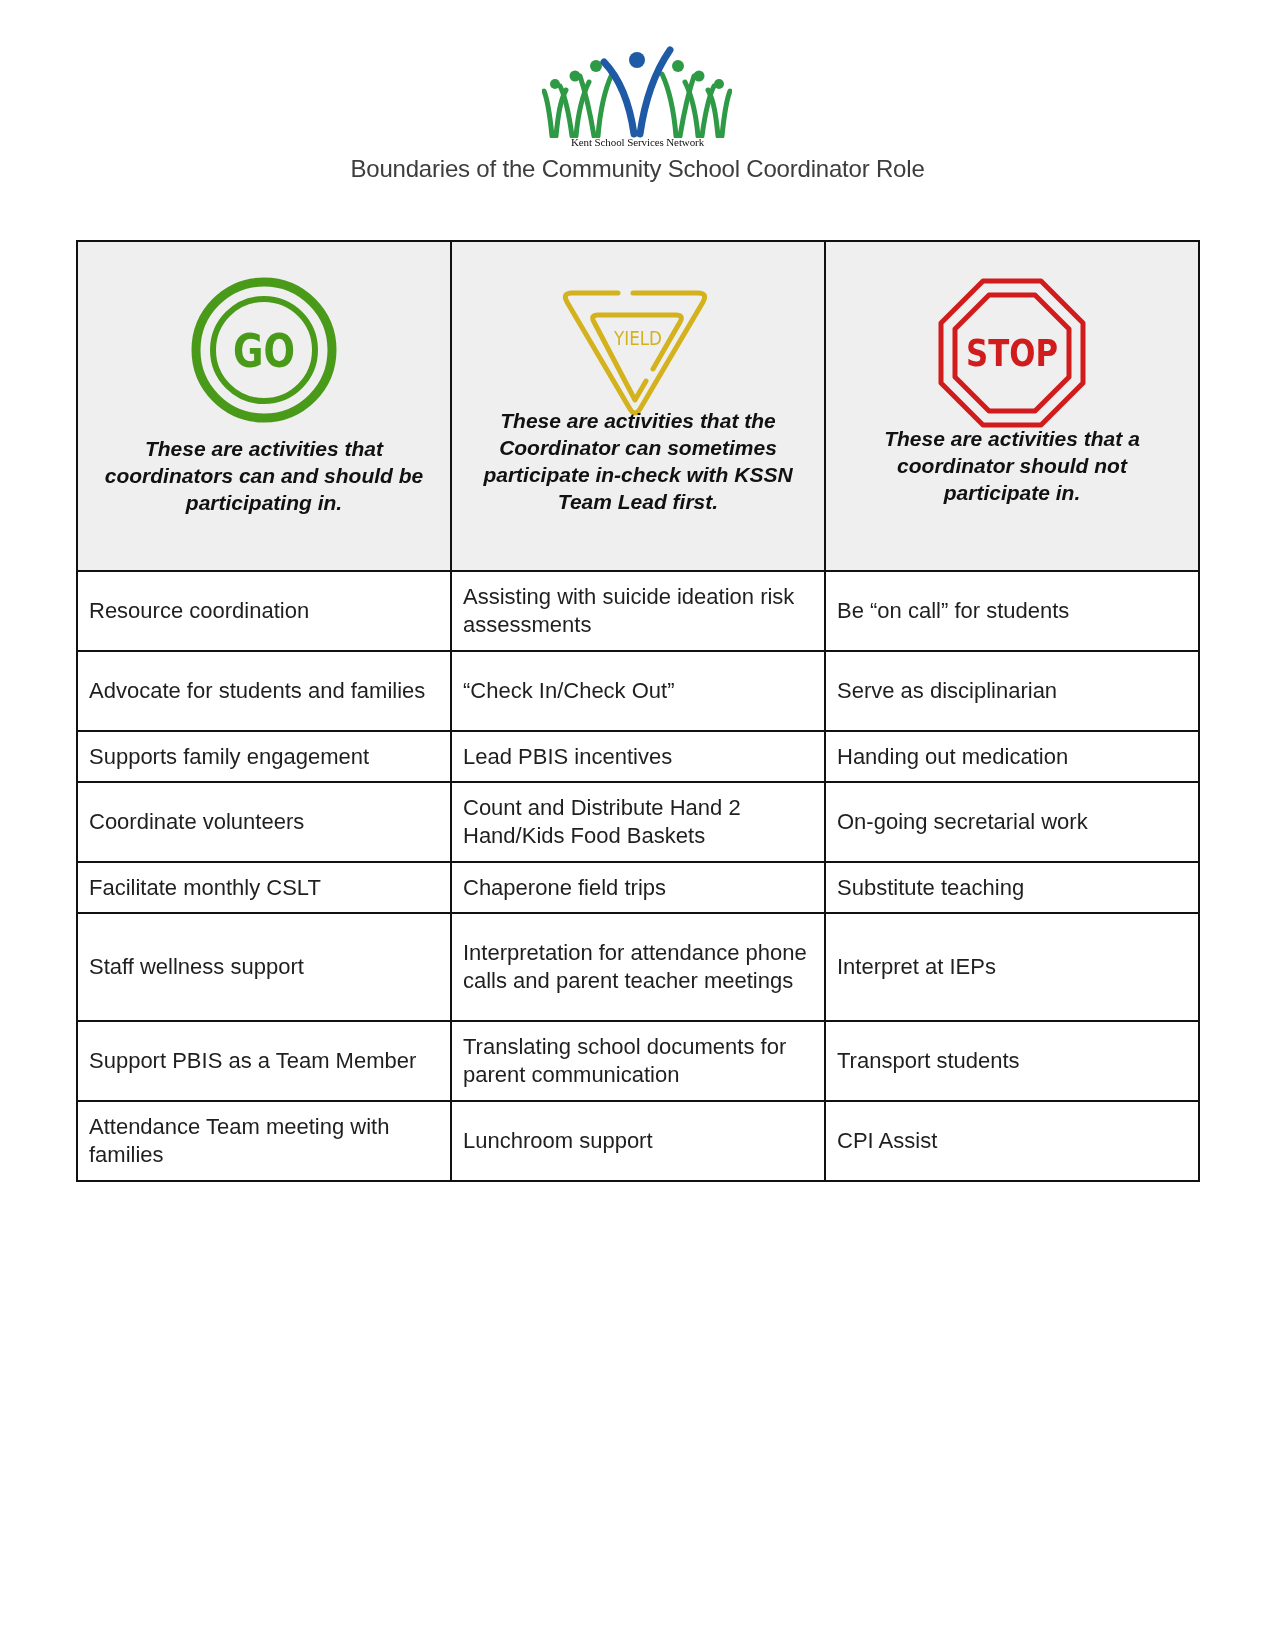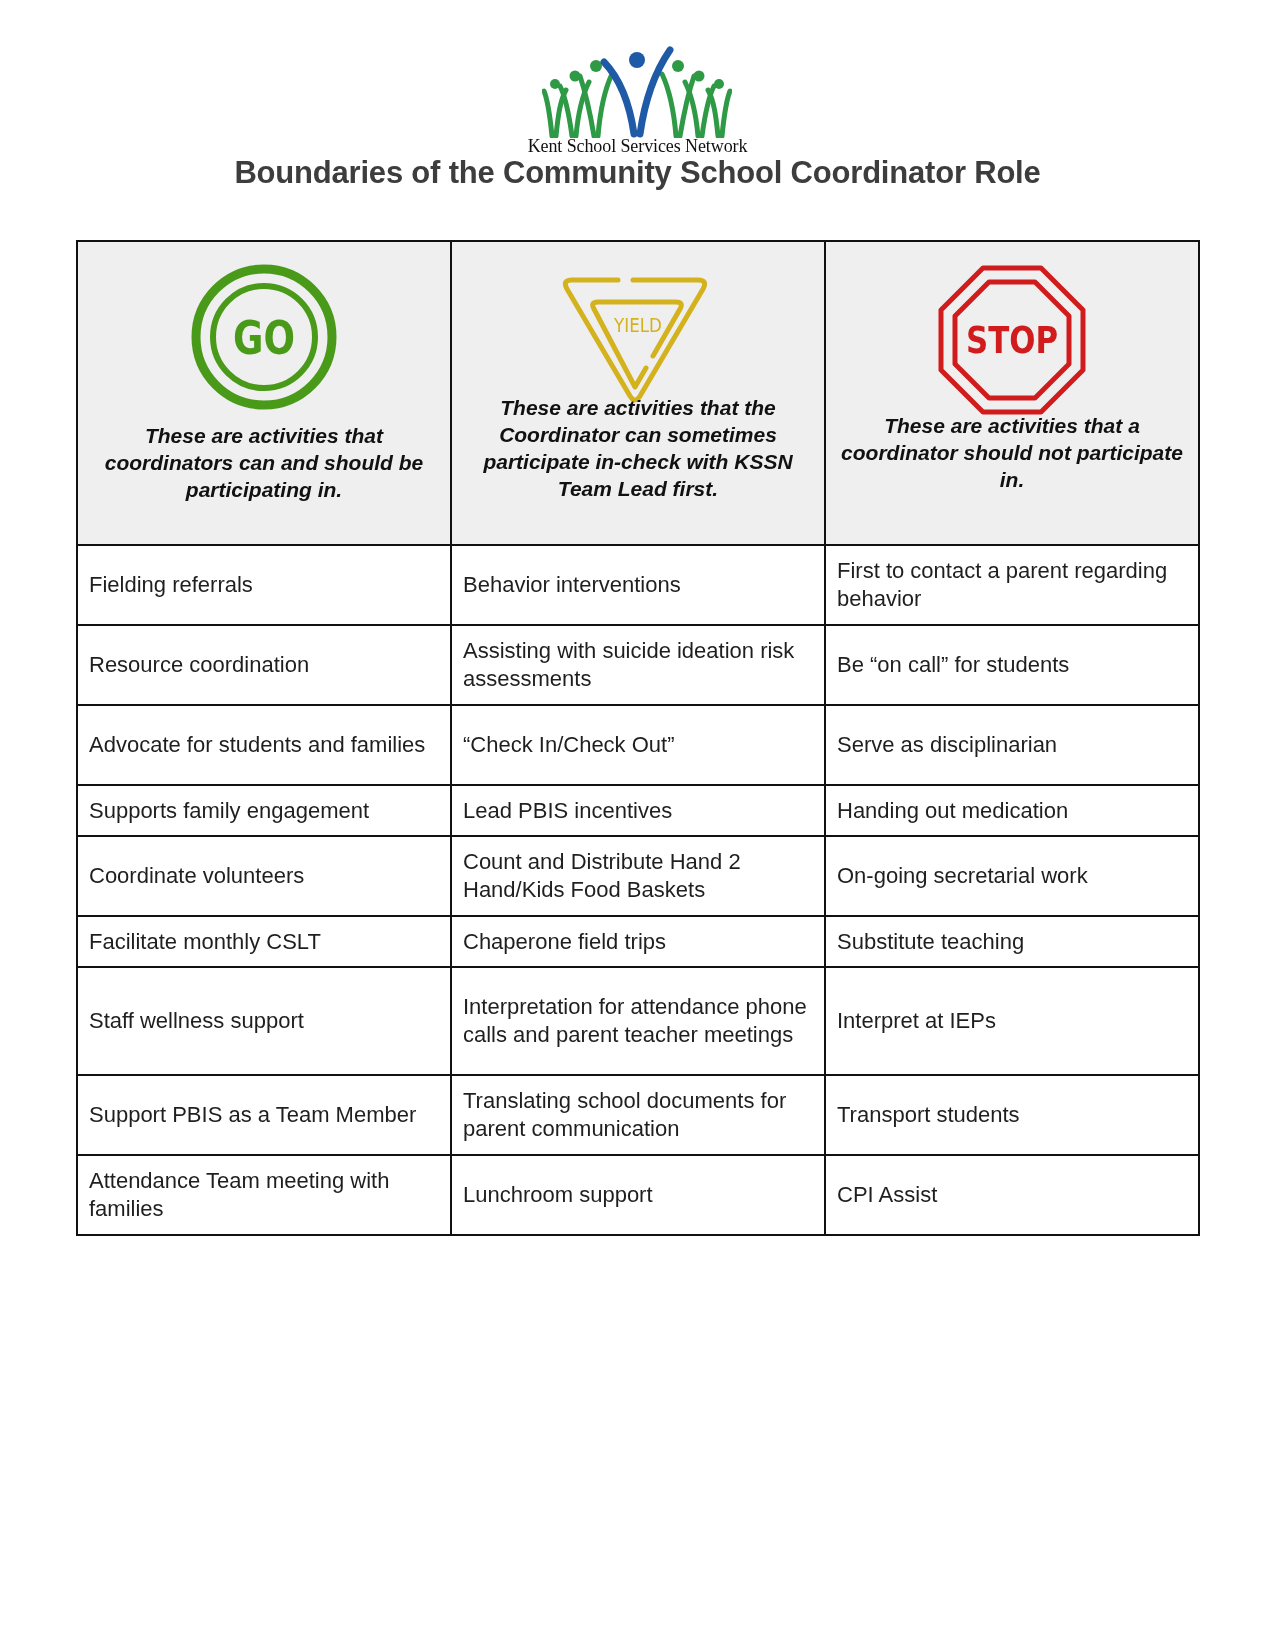--- a/index.html
+++ b/index.html
@@ -27,33 +27,33 @@
       left: 42px;
       top: 2px;
     }
     .logo-text {
       position: absolute;
       left: 0;
       top: 92px;
       width: 275px;
       text-align: center;
       font-family: "Liberation Serif", "DejaVu Serif", serif;
-      font-size: 18px;
+      font-size: 11px;
       color: #111;
       letter-spacing: -0.1px;
     }
     .page-title {
       position: absolute;
       left: 0;
       top: 155px;
       width: 1275px;
       text-align: center;
       font-family: "Liberation Sans", "DejaVu Sans", sans-serif;
-      font-weight: bold;
-      font-size: 31px;
+      font-weight: normal;
+      font-size: 24px;
       color: #3d3d3d;
       letter-spacing: -0.2px;
       margin: 0;
     }
     table.boundaries {
       position: absolute;
       left: 76px;
       top: 240px;
       width: 1123px;
       border-collapse: collapse;
@@ -61,21 +61,21 @@
     }
     table.boundaries col { width: 374px; }
     table.boundaries th,
     table.boundaries td {
       border: 2.5px solid #111;
       vertical-align: middle;
     }
     table.boundaries th {
       background: #efefef;
       height: 302px;
-      padding: 0;
+      padding: 13px;
       vertical-align: top;
       font-weight: normal;
       margin-top: 12px;
     }
     .head-cell {
       position: relative;
       height: 302px;
     }
     .head-icon {
       position: absolute;
@@ -185,25 +185,20 @@
             </g>
             <text x="75" y="89" text-anchor="middle" font-family="'DejaVu Sans', sans-serif" font-weight="bold" font-size="38" fill="#d01c1c" textLength="92" lengthAdjust="spacingAndGlyphs">STOP</text>
           </svg>
           <div class="head-text" style="top:170px">These are activities that a coordinator should not participate in.</div>
         </div>
       </th>
     </tr>
   </thead>
   <tbody>
     <tr class="r3">
-      <td>Fielding referrals</td>
-      <td>Behavior interventions</td>
-      <td>First to contact a parent regarding behavior</td>
-    </tr>
-    <tr class="r3">
       <td class="top">Resource coordination</td>
       <td class="top">Assisting with suicide ideation risk assessments</td>
       <td class="top">Be “on call” for students</td>
     </tr>
     <tr class="r3">
       <td>Advocate for students and families</td>
       <td>“Check In/Check Out”</td>
       <td>Serve as disciplinarian</td>
     </tr>
     <tr class="r2">

